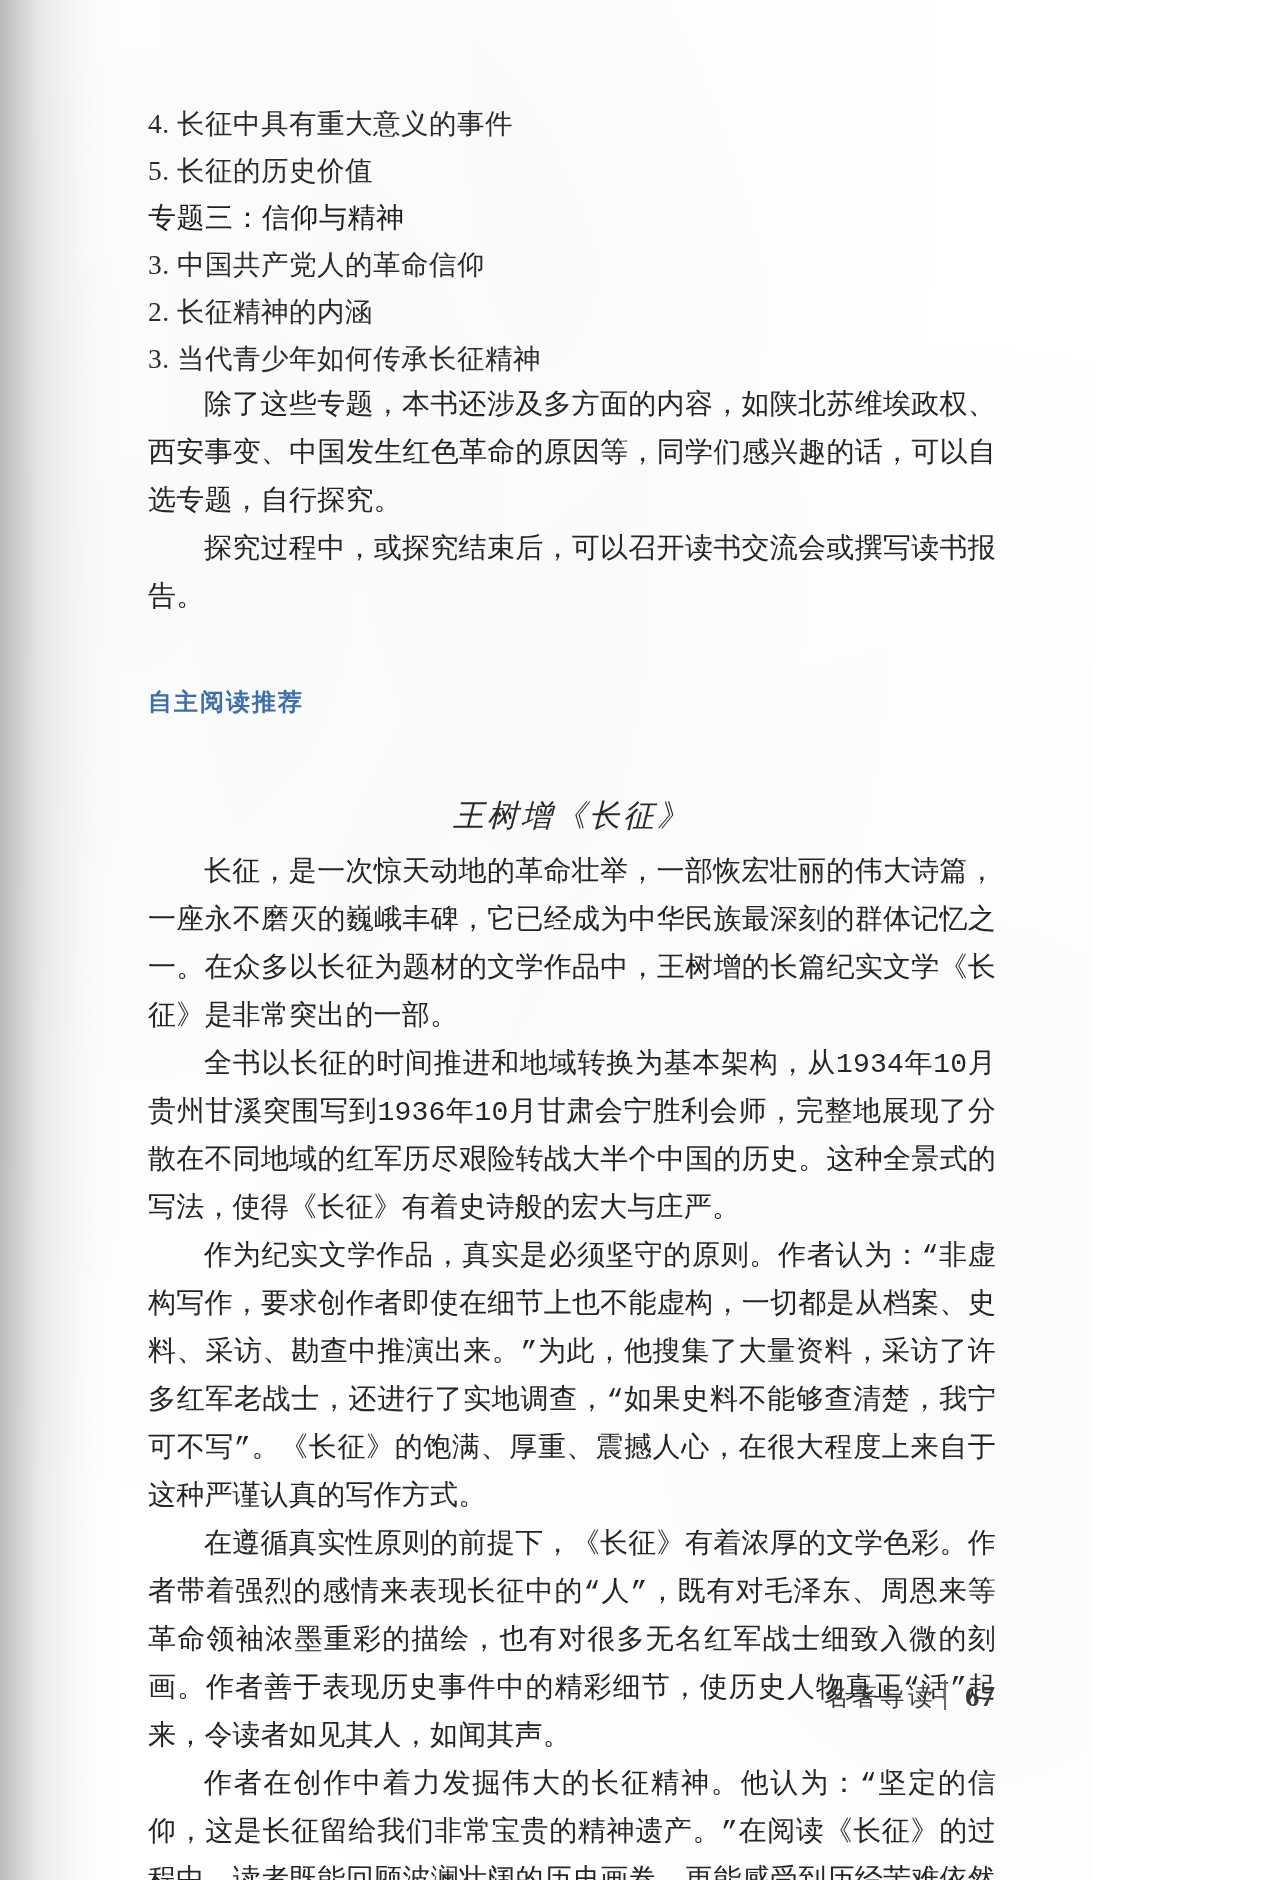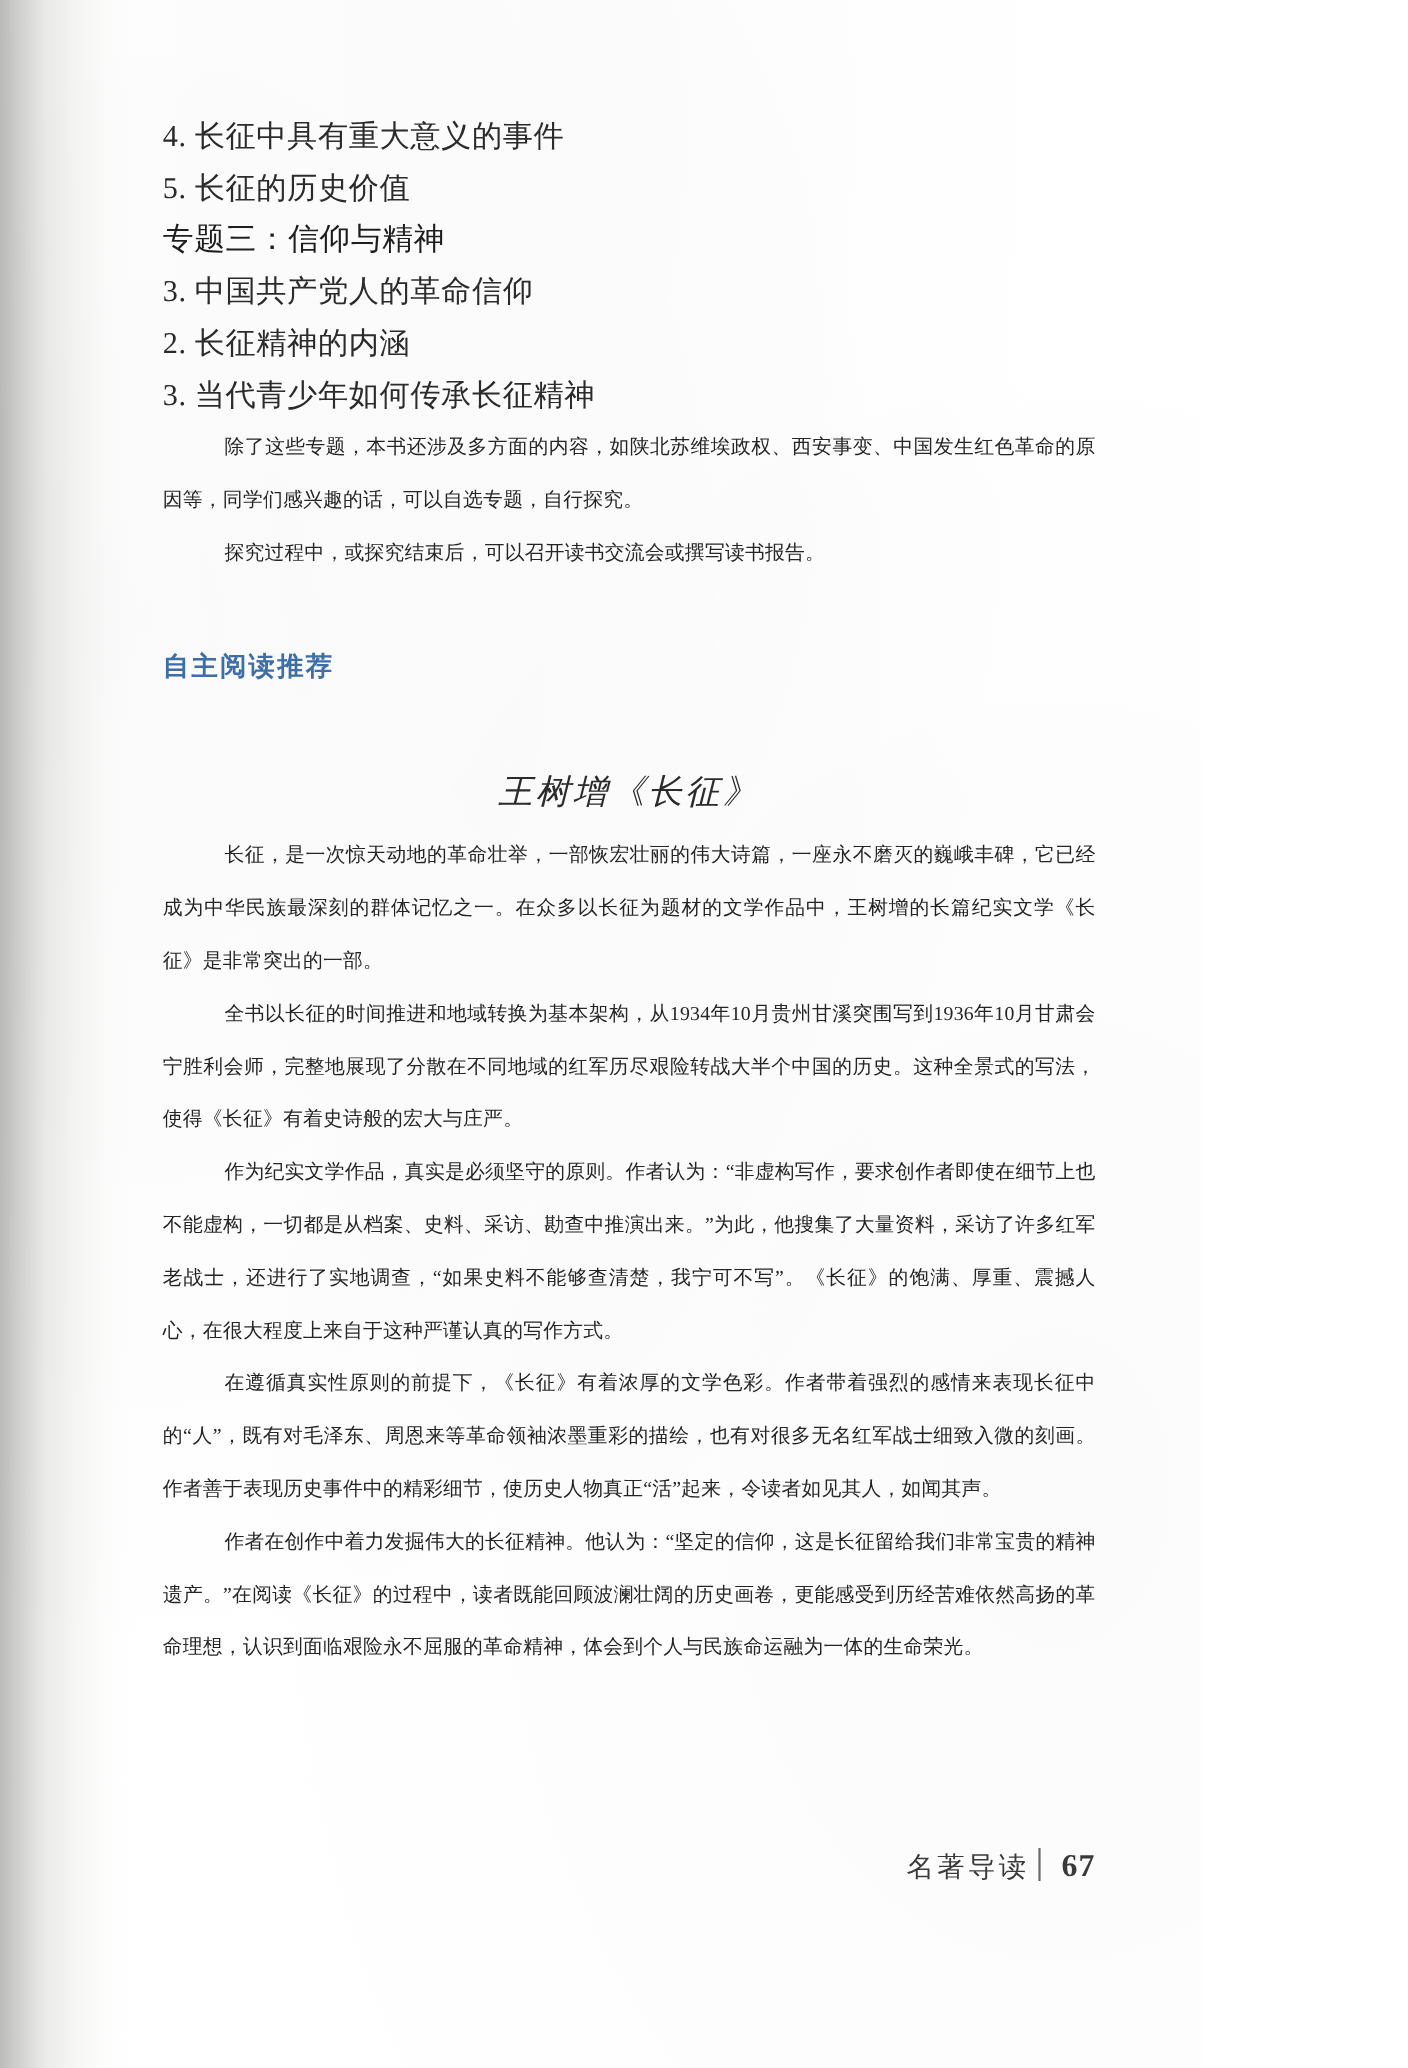--- a/index.html
+++ b/index.html
@@ -45,28 +45,29 @@
   }
   .subheading{
     font-size:28px;
     line-height:47px;
     color:#1e1e1e;
     font-weight:normal;
     letter-spacing:.5px;
     white-space:nowrap;
   }
   .para{
-    font-size:18px;
+    font-size:28px;
     line-height:48px;
     color:#252525;
     text-align:justify;
     text-justify:inter-ideograph;
     text-indent:56px;
     margin:0;
     letter-spacing:.2px;
+    font-family:Liberation Mono, monospace;
   }
   .section-heading{
     color:#3d6ea8;
     font-size:24px;
     font-weight:bold;
     letter-spacing:2px;
     font-family:Liberation Mono, monospace;
   }
   .book-title{
     text-align:center;

